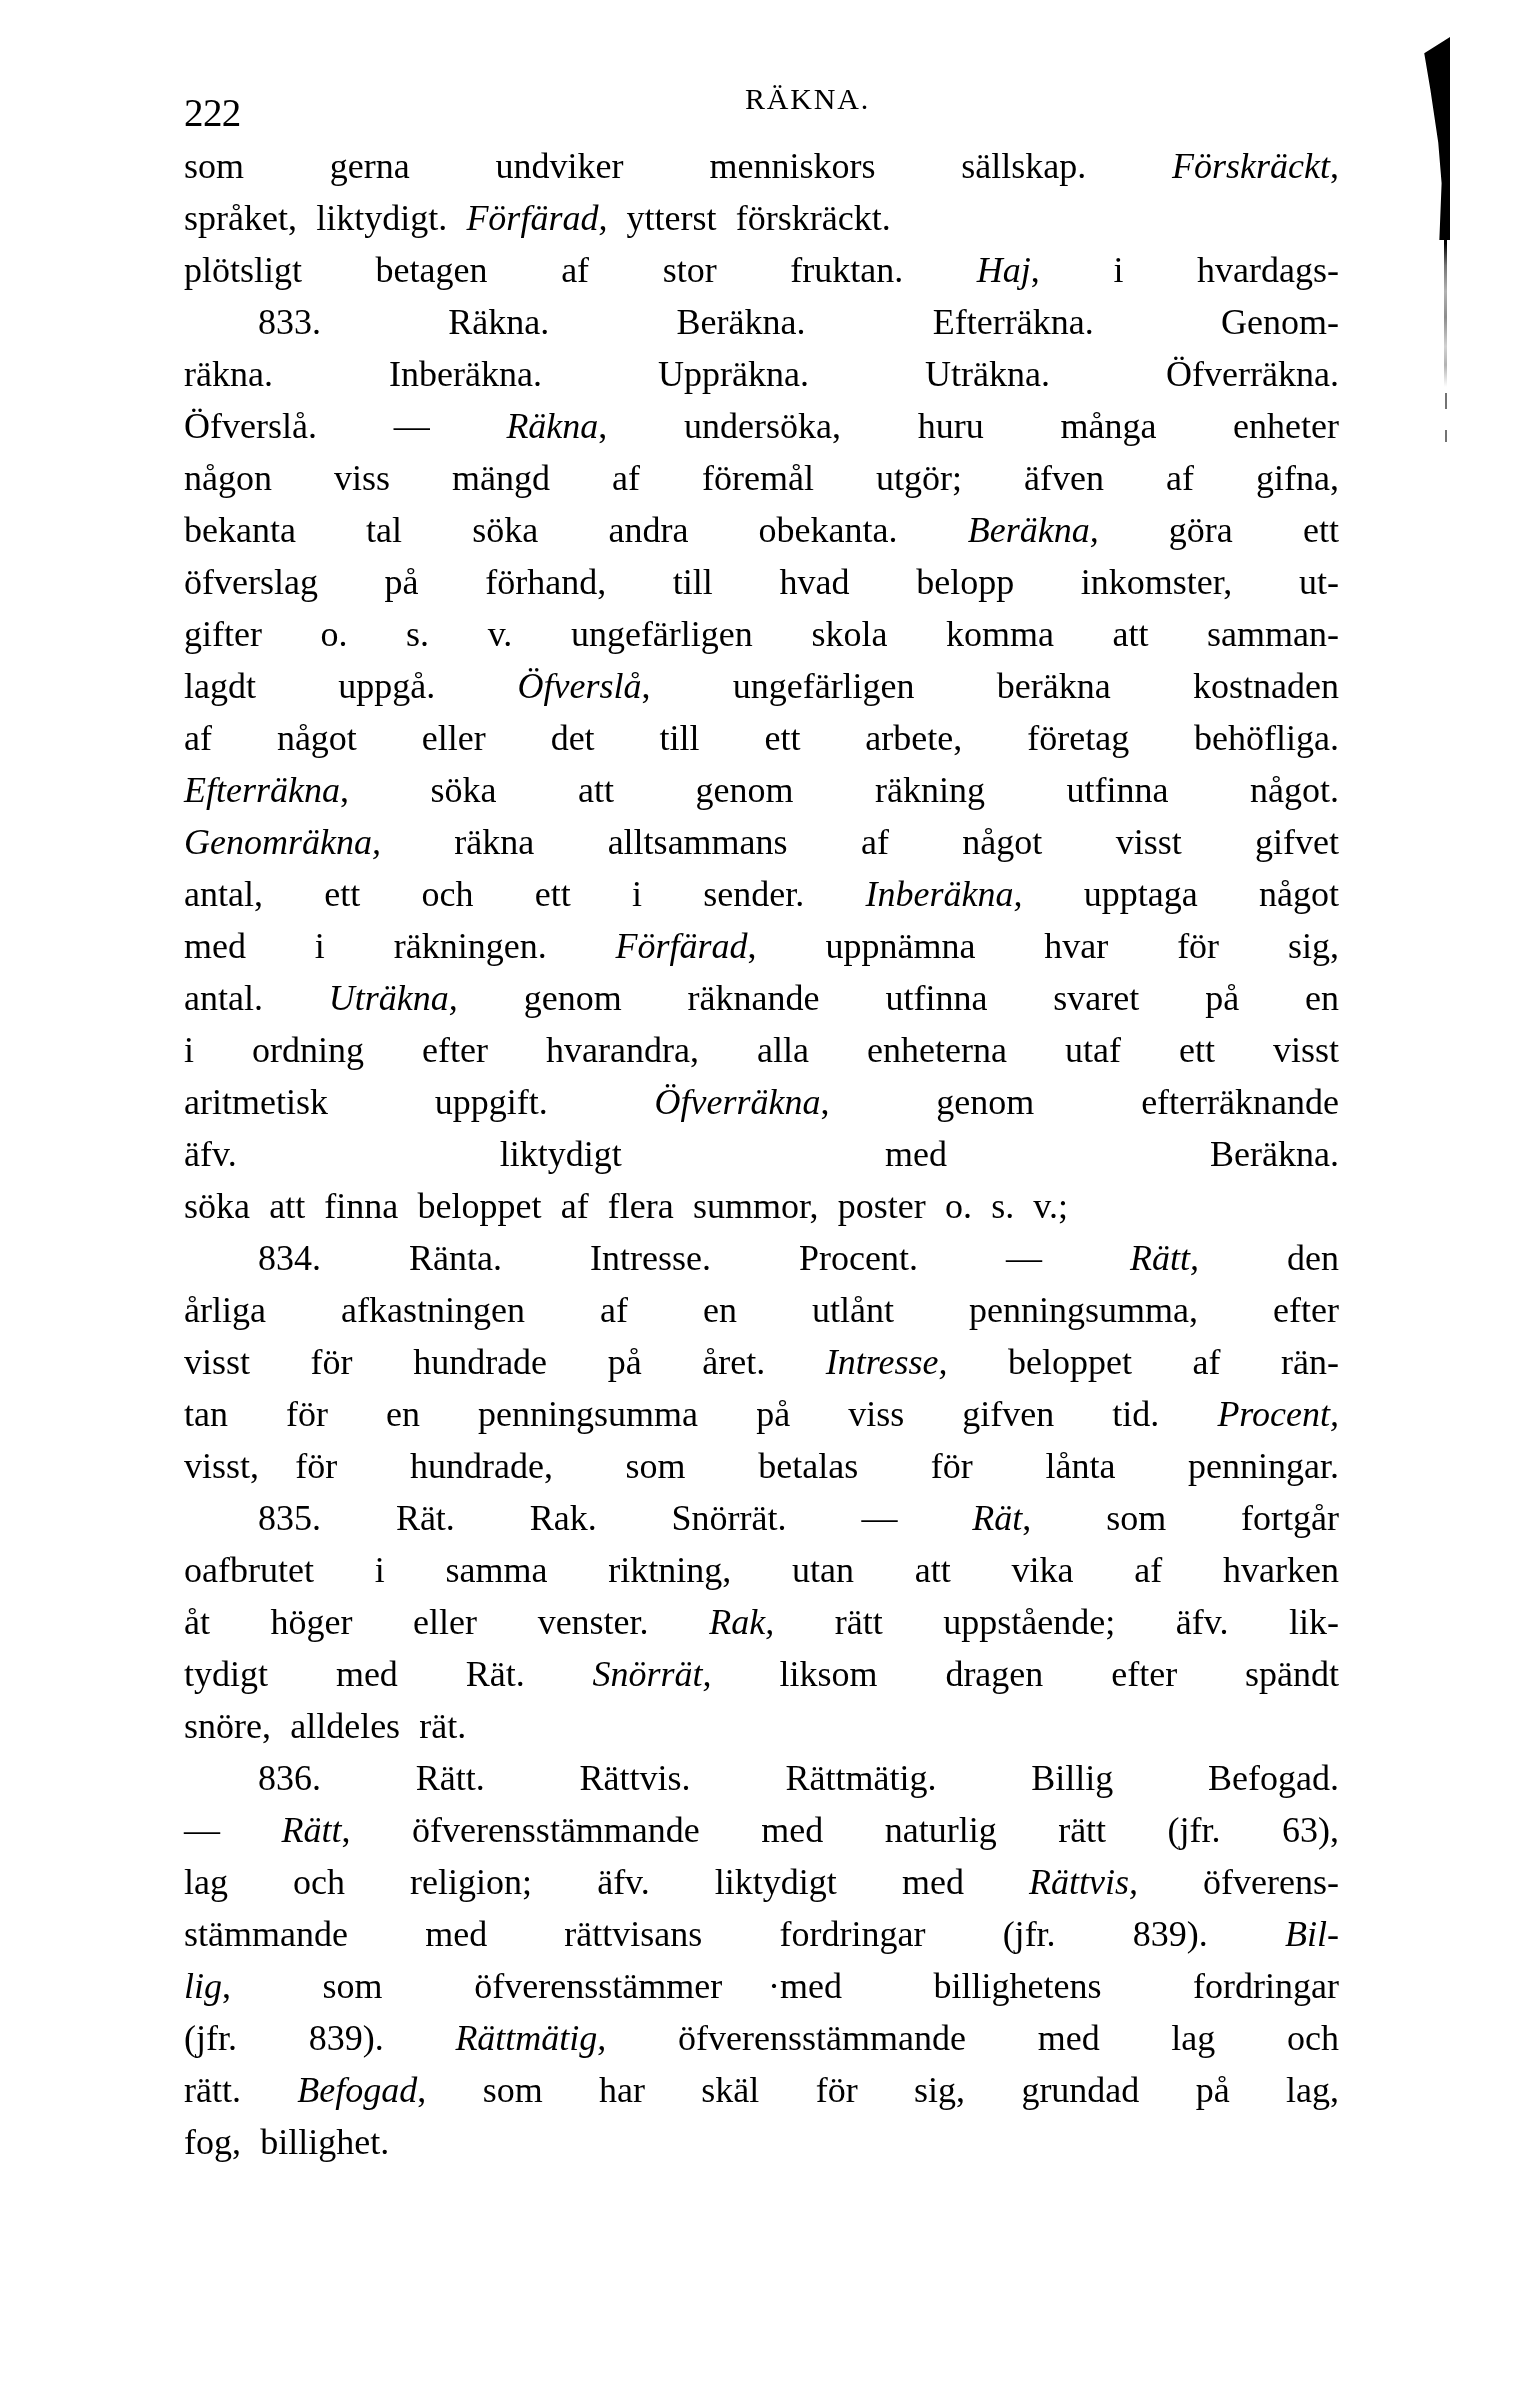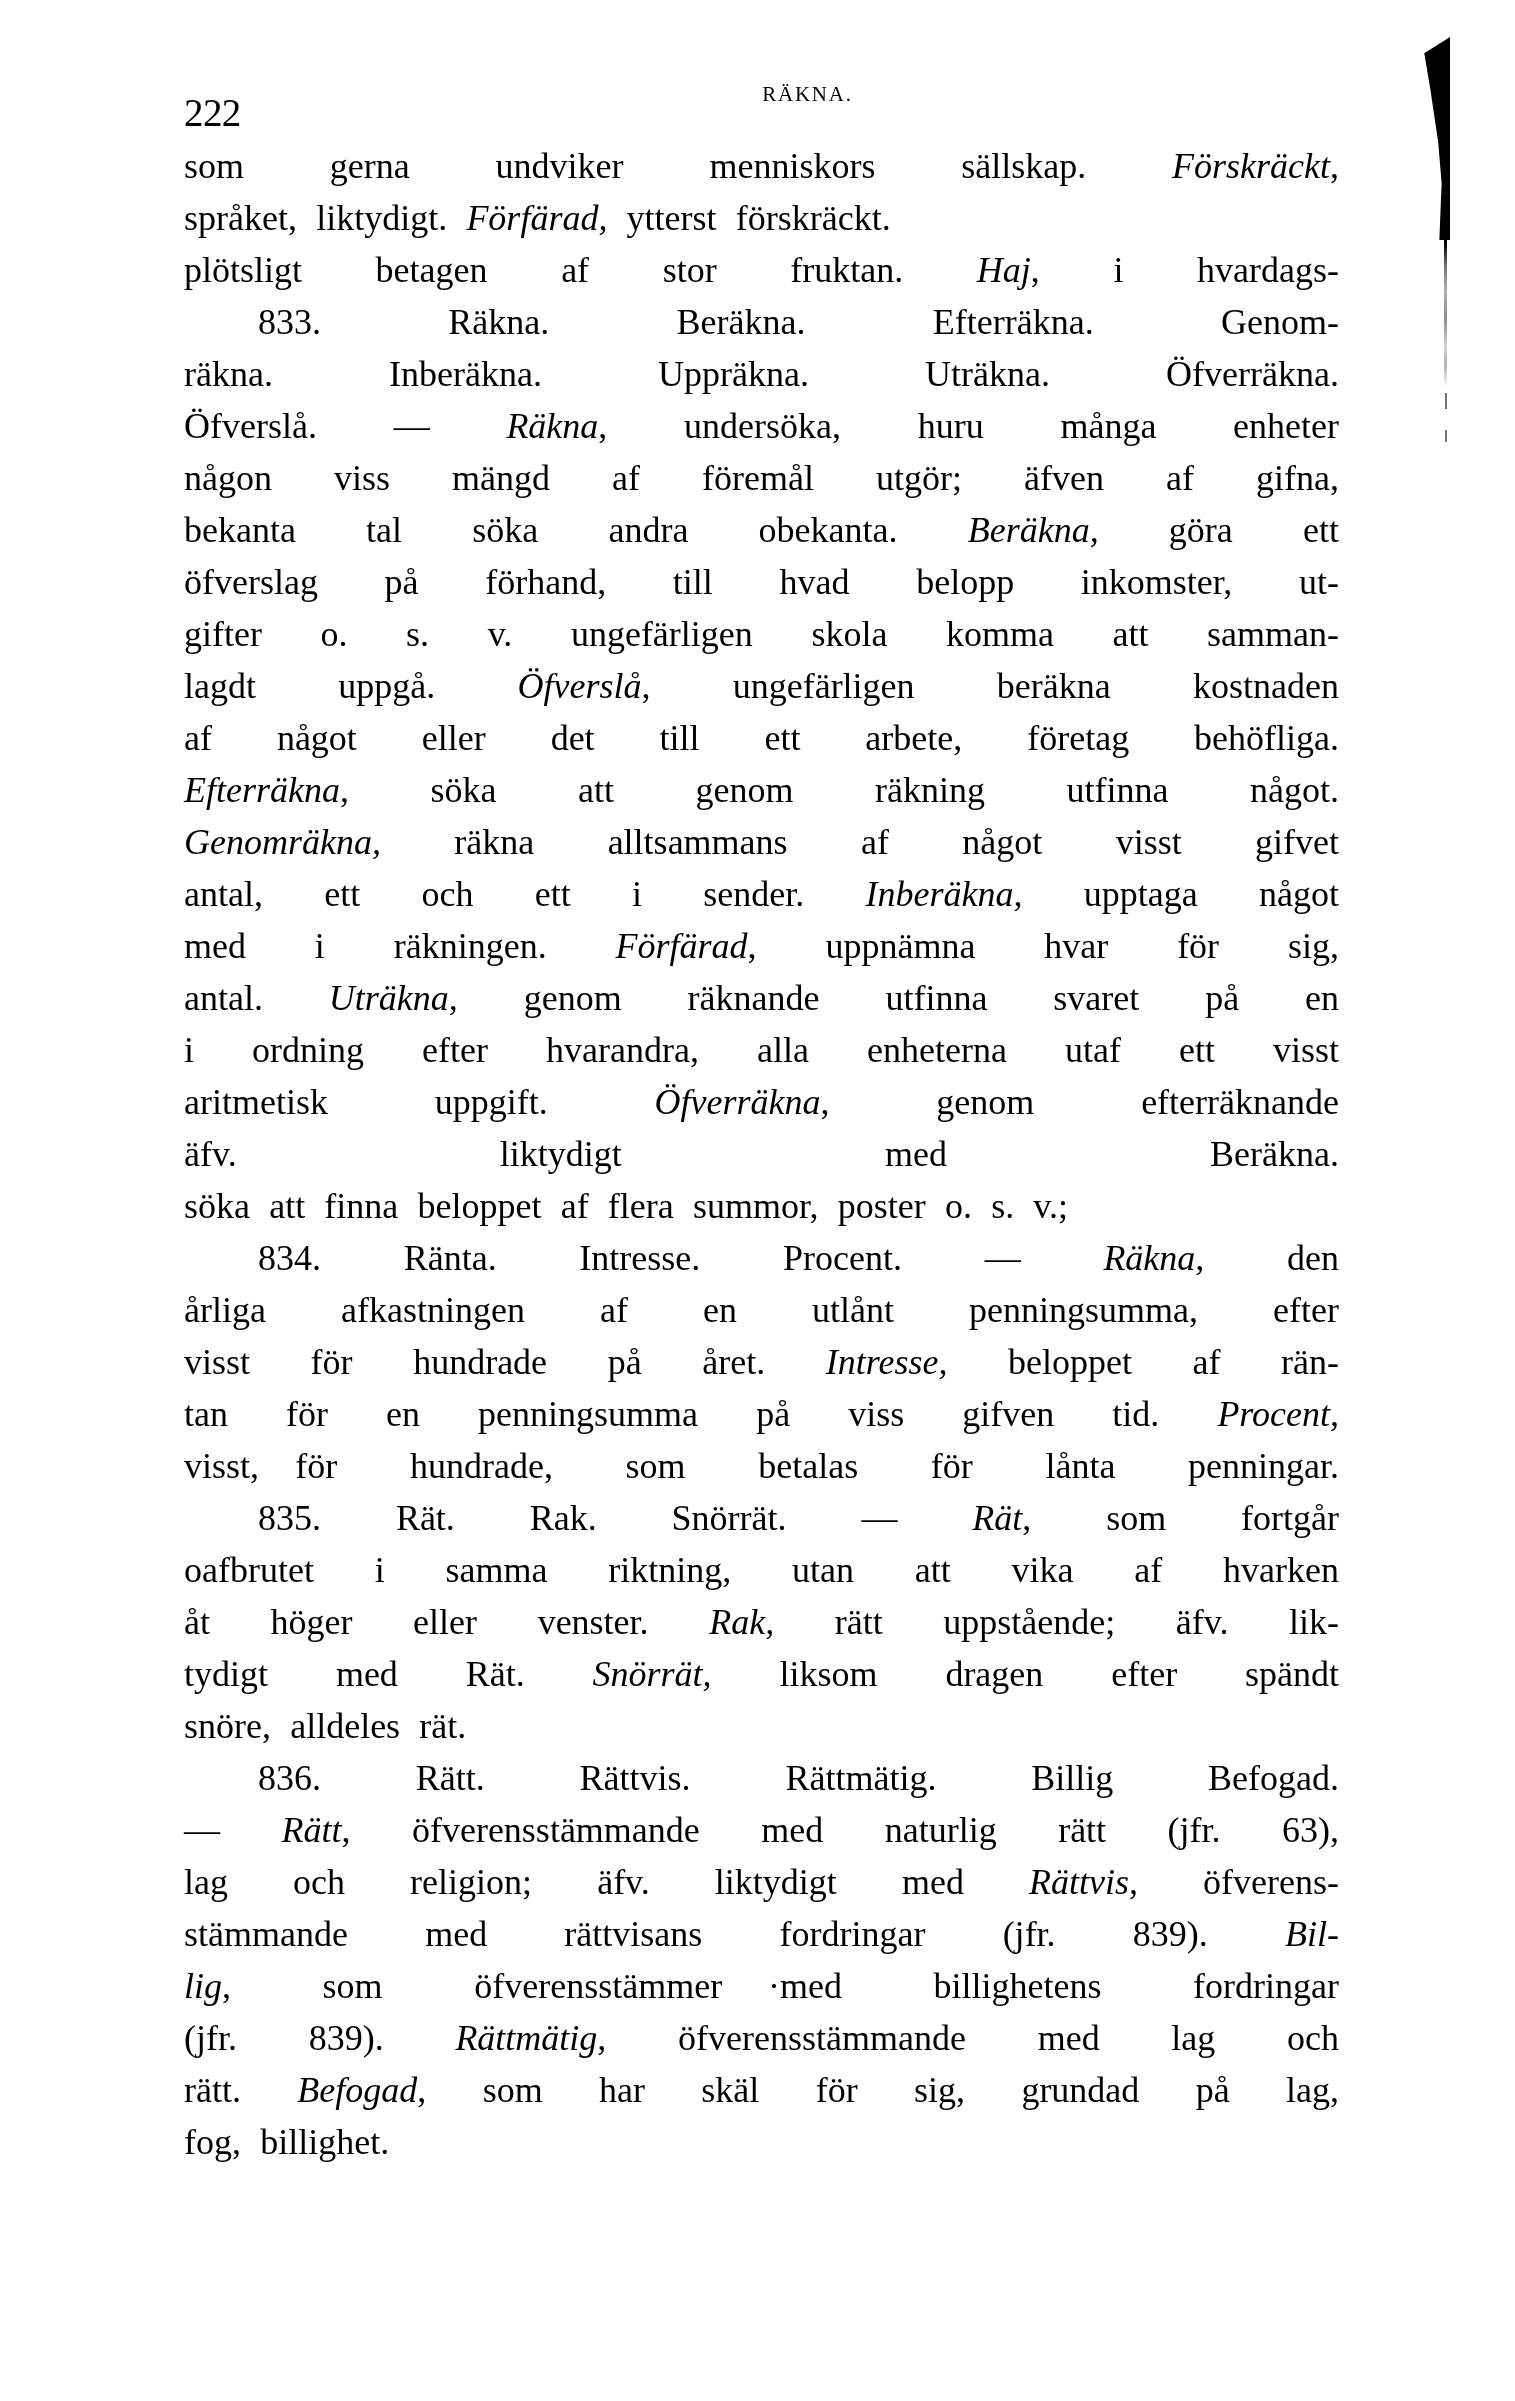--- a/index.html
+++ b/index.html
@@ -65,21 +65,21 @@
     top: 19px;
     font-size: 39px;
     letter-spacing: -0.6px;
   }
   .runtitle {
     position: absolute;
     left: 0;
     right: 0;
     top: 9.8px;
     text-align: center;
-    font-size: 21px;
+    font-size: 30px;
     letter-spacing: 1.8px;
     padding-left: 92px;
   }
 
   .body {
     font-size: 36px;
     line-height: 52px;
     text-align: justify;
     text-justify: inter-word;
     word-spacing: 0.6px;
@@ -132,21 +132,21 @@
         <span class="ln">af  något  eller  det  till  ett  arbete,  företag  behöfliga.</span>
         <span class="ln"><i>Efterräkna</i>,  söka  att  genom  räkning  utfinna  något.</span>
         <span class="ln"><i>Genomräkna,</i>  räkna  alltsammans  af  något  visst  gifvet</span>
         <span class="ln">antal,  ett  och  ett  i  sender.  <i>Inberäkna,</i>  upptaga  något</span>
         <span class="ln">med  i  räkningen.  <i>Förfärad</i>,  uppnämna  hvar  för  sig,</span>
         <span class="ln">antal.  <i>Uträkna,</i>  genom  räknande  utfinna  svaret  på  en</span>
         <span class="ln">i  ordning  efter  hvarandra,  alla  enheterna  utaf  ett  visst</span>
         <span class="ln">aritmetisk  uppgift.  <i>Öfverräkna</i>,  genom  efterräknande</span>
         <span class="ln">äfv.  liktydigt  med  Beräkna.</span>
         <span class="ln last">söka  att  finna  beloppet  af  flera  summor,  poster  o.  s.  v.;</span>
-        <span class="ln"><span class="sp-indent"></span>834.  <b>Ränta.  Intresse.  Procent.</b>  —  <i>Räkna,</i>  den</span>
+        <span class="ln"><span class="sp-indent"></span>834.  <b>Ränta.  Intresse.  Procent.</b>  —  <i>Rätt,</i>  den</span>
         <span class="ln">årliga  afkastningen  af  en  utlånt  penningsumma,  efter</span>
         <span class="ln">visst  för  hundrade  på  året.  <i>Intresse,</i>  beloppet  af  rän-</span>
         <span class="ln">tan  för  en  penningsumma  på  viss  gifven  tid.  <i>Procent,</i></span>
         <span class="ln">visst, för  hundrade,  som  betalas  för  lånta  penningar.</span>
         <span class="ln"><span class="sp-indent"></span>835.  <b>Rät.  Rak.  Snörrät.</b>  —  <i>Rät</i>,  som  fortgår</span>
         <span class="ln">oafbrutet  i  samma  riktning,  utan  att  vika  af  hvarken</span>
         <span class="ln">åt  höger  eller  venster.  <i>Rak,</i>  rätt  uppstående;  äfv.  lik-</span>
         <span class="ln">tydigt  med  Rät.  <i>Snörrät,</i>  liksom  dragen  efter  spändt</span>
         <span class="ln last">snöre,  alldeles  rät.</span>
         <span class="ln"><span class="sp-indent"></span>836.  <b>Rätt.  Rättvis.  Rättmätig.  Billig  Befogad.</b></span>

